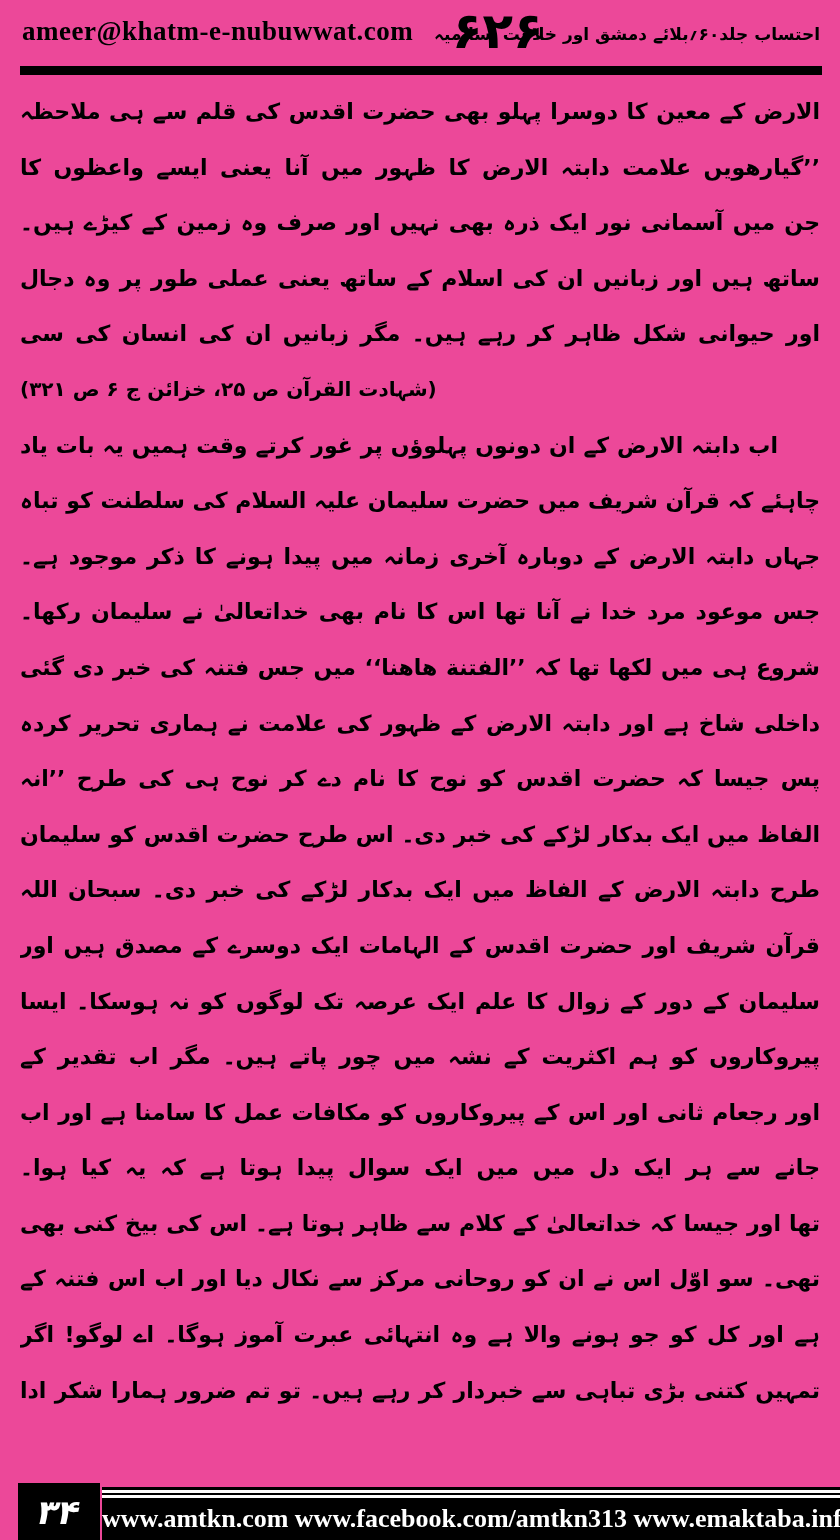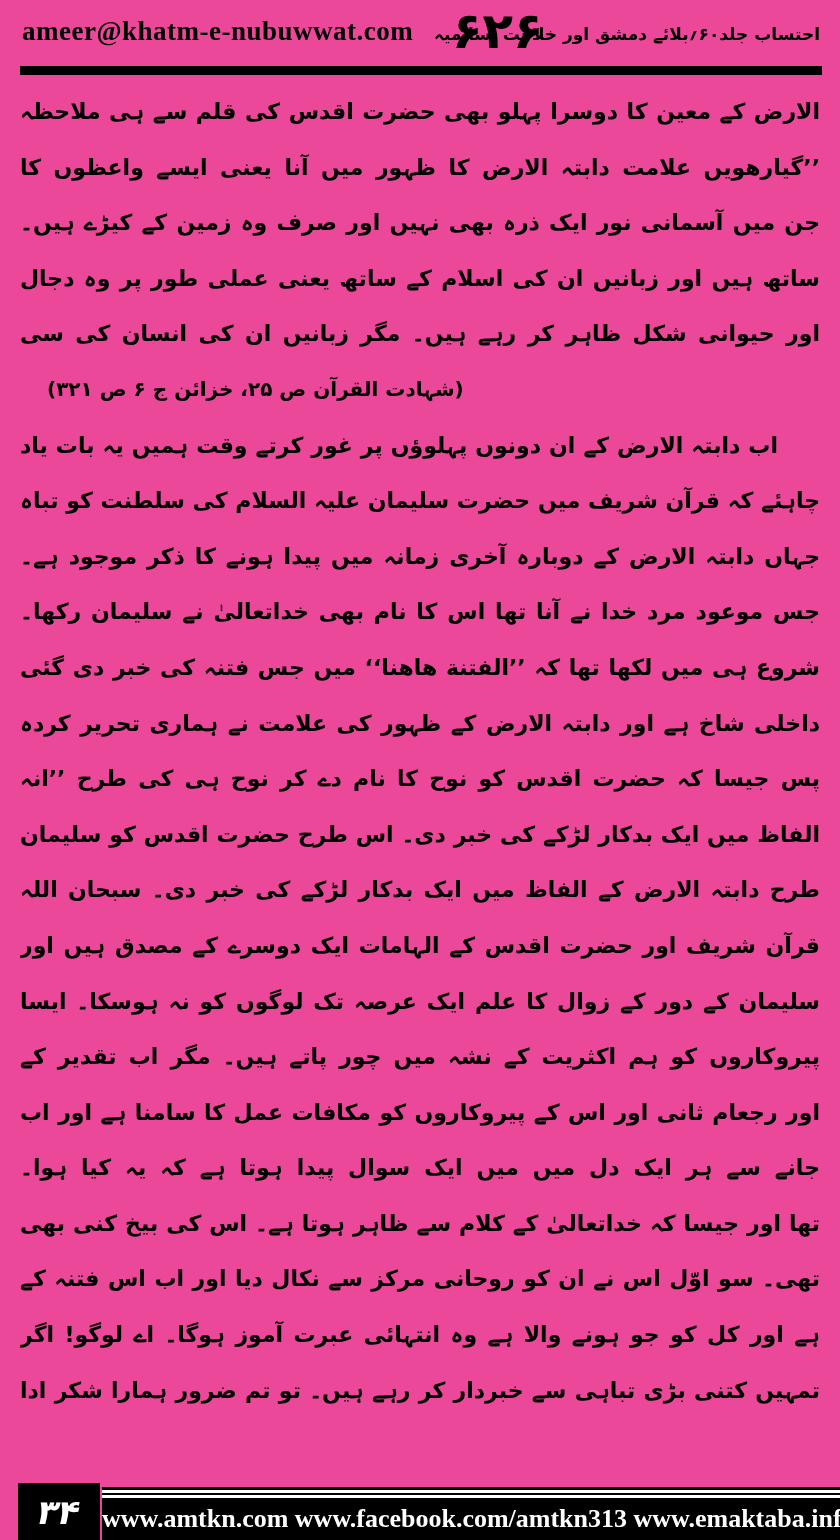--- a/index.html
+++ b/index.html
@@ -32,21 +32,21 @@
   .body {
     position:absolute; top:84px; left:20px; right:20px;
   }
   .line {
     height:55.6px; line-height:55.6px; overflow:hidden;
     direction:rtl; font-weight:bold; font-size:22px;
     text-align:justify; text-align-last:justify;
   }
   .line.center { text-align-last:center; }
   .line.left   { text-align-last:left; }
-  .line.cite   { text-align-last:left; font-size:20px;margin-left:27px; }
+  .line.cite   { text-align-last:left; font-size:20px; }
   .line.pind   { padding-right:42px; }
   
   .pagebox {
     position:absolute; left:18px; top:1483px; width:82px; height:57px;
     background:#000; color:#fff;
     display:flex; align-items:center; justify-content:center;
   }
   .pagebox span {
     font-weight:bold; font-size:34px;
     transform:skewX(-14deg);

